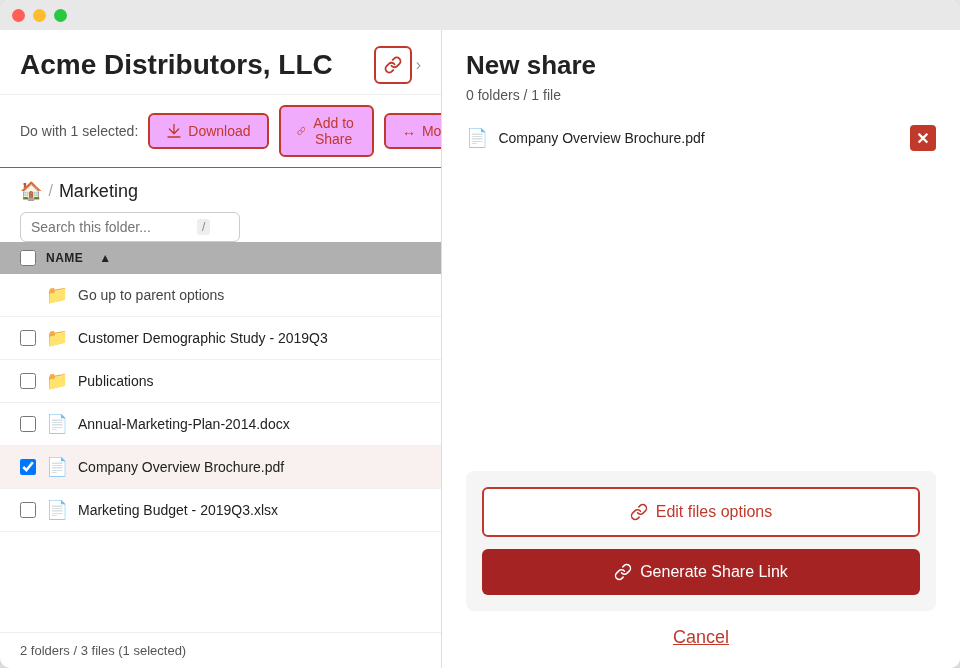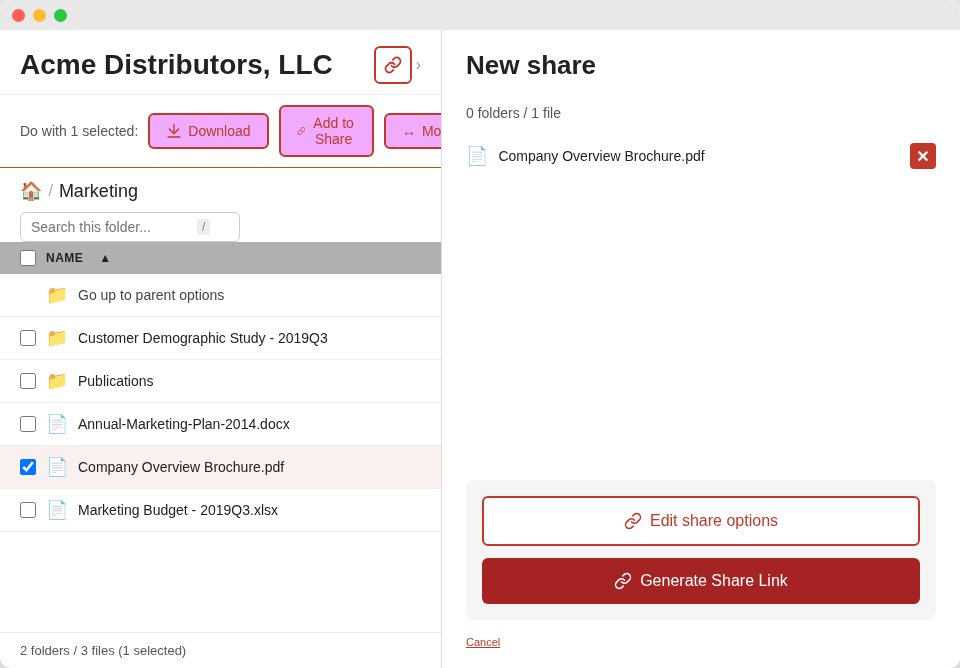--- a/index.html
+++ b/index.html
@@ -222,21 +222,21 @@
       flex: 1;
       display: flex;
       flex-direction: column;
       padding: 20px 24px;
       background: #fff;
     }
     .share-title {
       font-size: 26px;
       font-weight: 700;
       color: #222;
-      margin-bottom: 24px;
+      margin-bottom: 6px;
     }
     .share-count {
       font-size: 14px;
       color: #555;
       margin-bottom: 16px;
     }
     .share-file-item {
       display: flex;
       align-items: center;
       gap: 10px;
@@ -291,22 +291,23 @@
       font-size: 16px;
       font-weight: 500;
       cursor: pointer;
       display: flex;
       align-items: center;
       justify-content: center;
       gap: 8px;
     }
 
     .cancel-link {
+      text-align: center;
       color: #c0392b;
-      font-size: 11px;
+      font-size: 18px;
       text-decoration: underline;
       cursor: pointer;
     }
   </style>
 </head>
 <body>
 
 <div class="window">
 
   <div class="titlebar">
@@ -432,21 +433,21 @@
       </div>
 
       <div class="spacer"></div>
 
       <div class="action-card">
         <button class="btn-edit-share">
           <svg width="18" height="18" viewBox="0 0 24 24" fill="none" stroke="#c0392b" stroke-width="2" stroke-linecap="round" stroke-linejoin="round">
             <path d="M10 13a5 5 0 0 0 7.54.54l3-3a5 5 0 0 0-7.07-7.07l-1.72 1.71"></path>
             <path d="M14 11a5 5 0 0 0-7.54-.54l-3 3a5 5 0 0 0 7.07 7.07l1.71-1.71"></path>
           </svg>
-          <span>Edit share options</span>
+          <span>Edit files options</span>
         </button>
         <button class="btn-generate-share">
           <svg width="18" height="18" viewBox="0 0 24 24" fill="none" stroke="#fff" stroke-width="2" stroke-linecap="round" stroke-linejoin="round">
             <path d="M10 13a5 5 0 0 0 7.54.54l3-3a5 5 0 0 0-7.07-7.07l-1.72 1.71"></path>
             <path d="M14 11a5 5 0 0 0-7.54-.54l-3 3a5 5 0 0 0 7.07 7.07l1.71-1.71"></path>
           </svg>
           <span>Generate Share Link</span>
         </button>
       </div>
 

